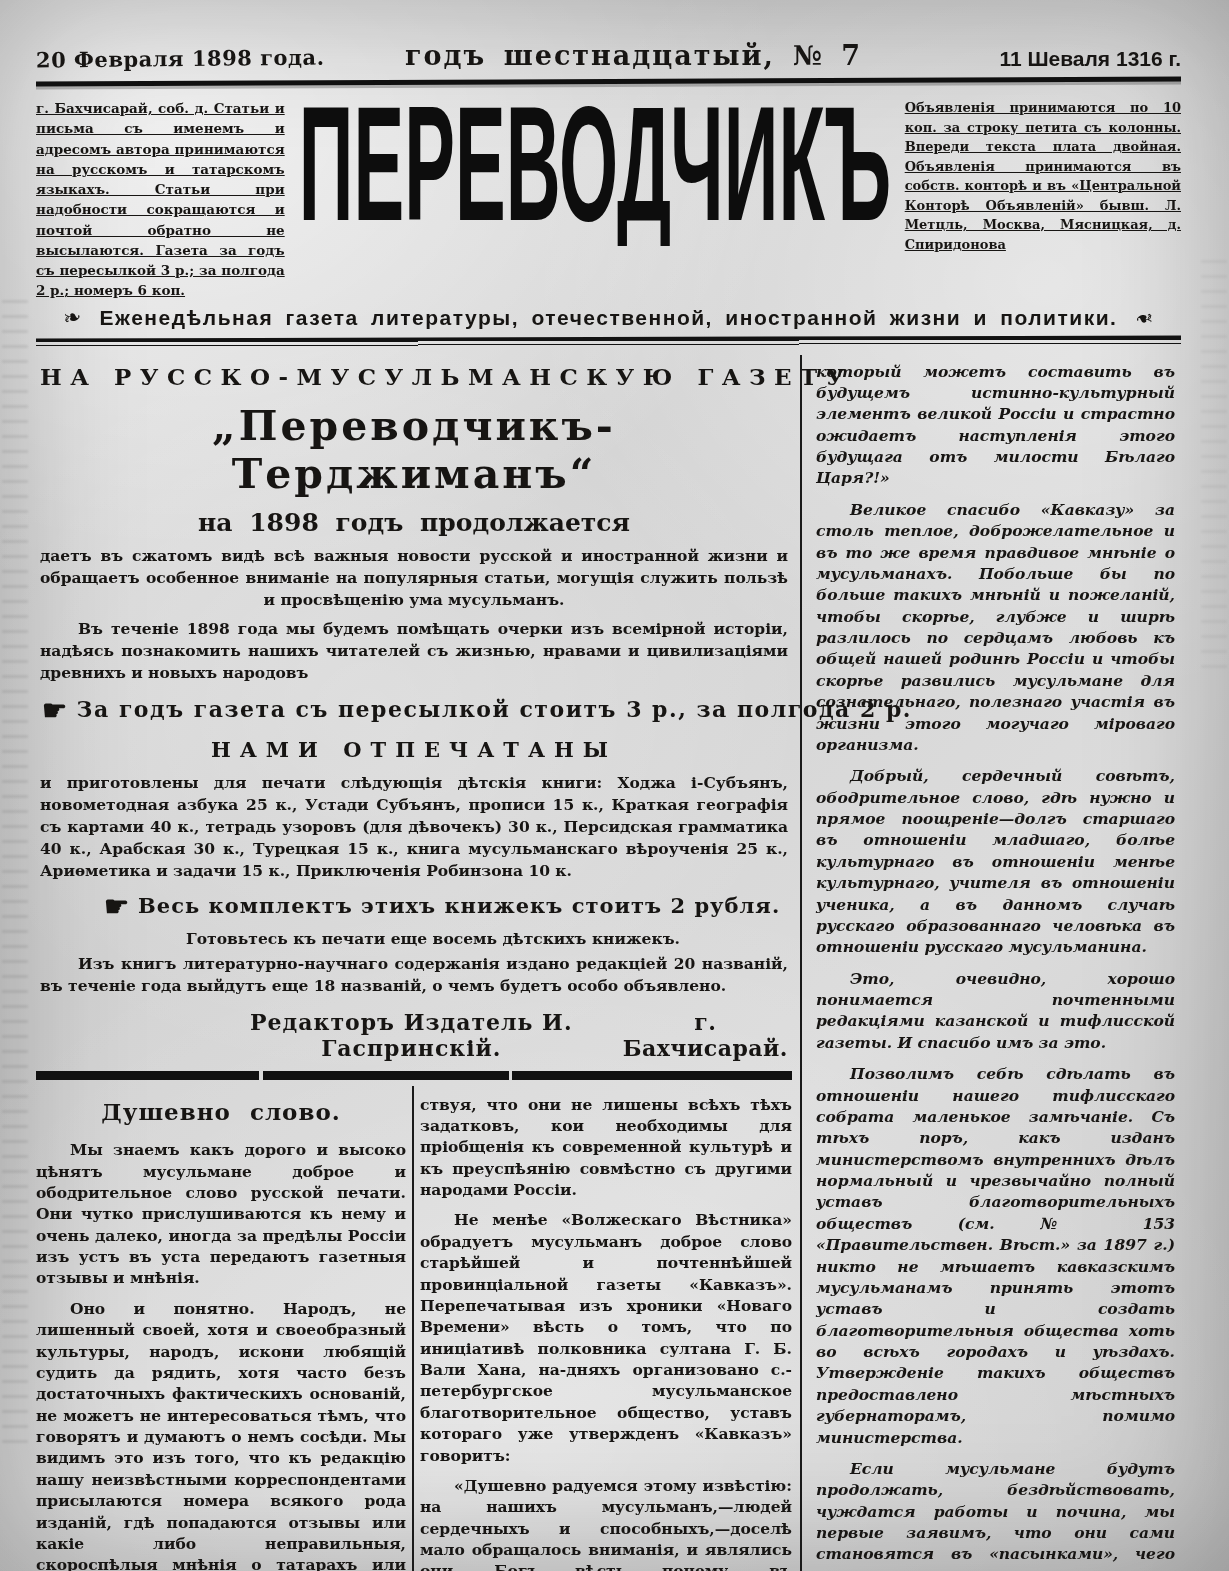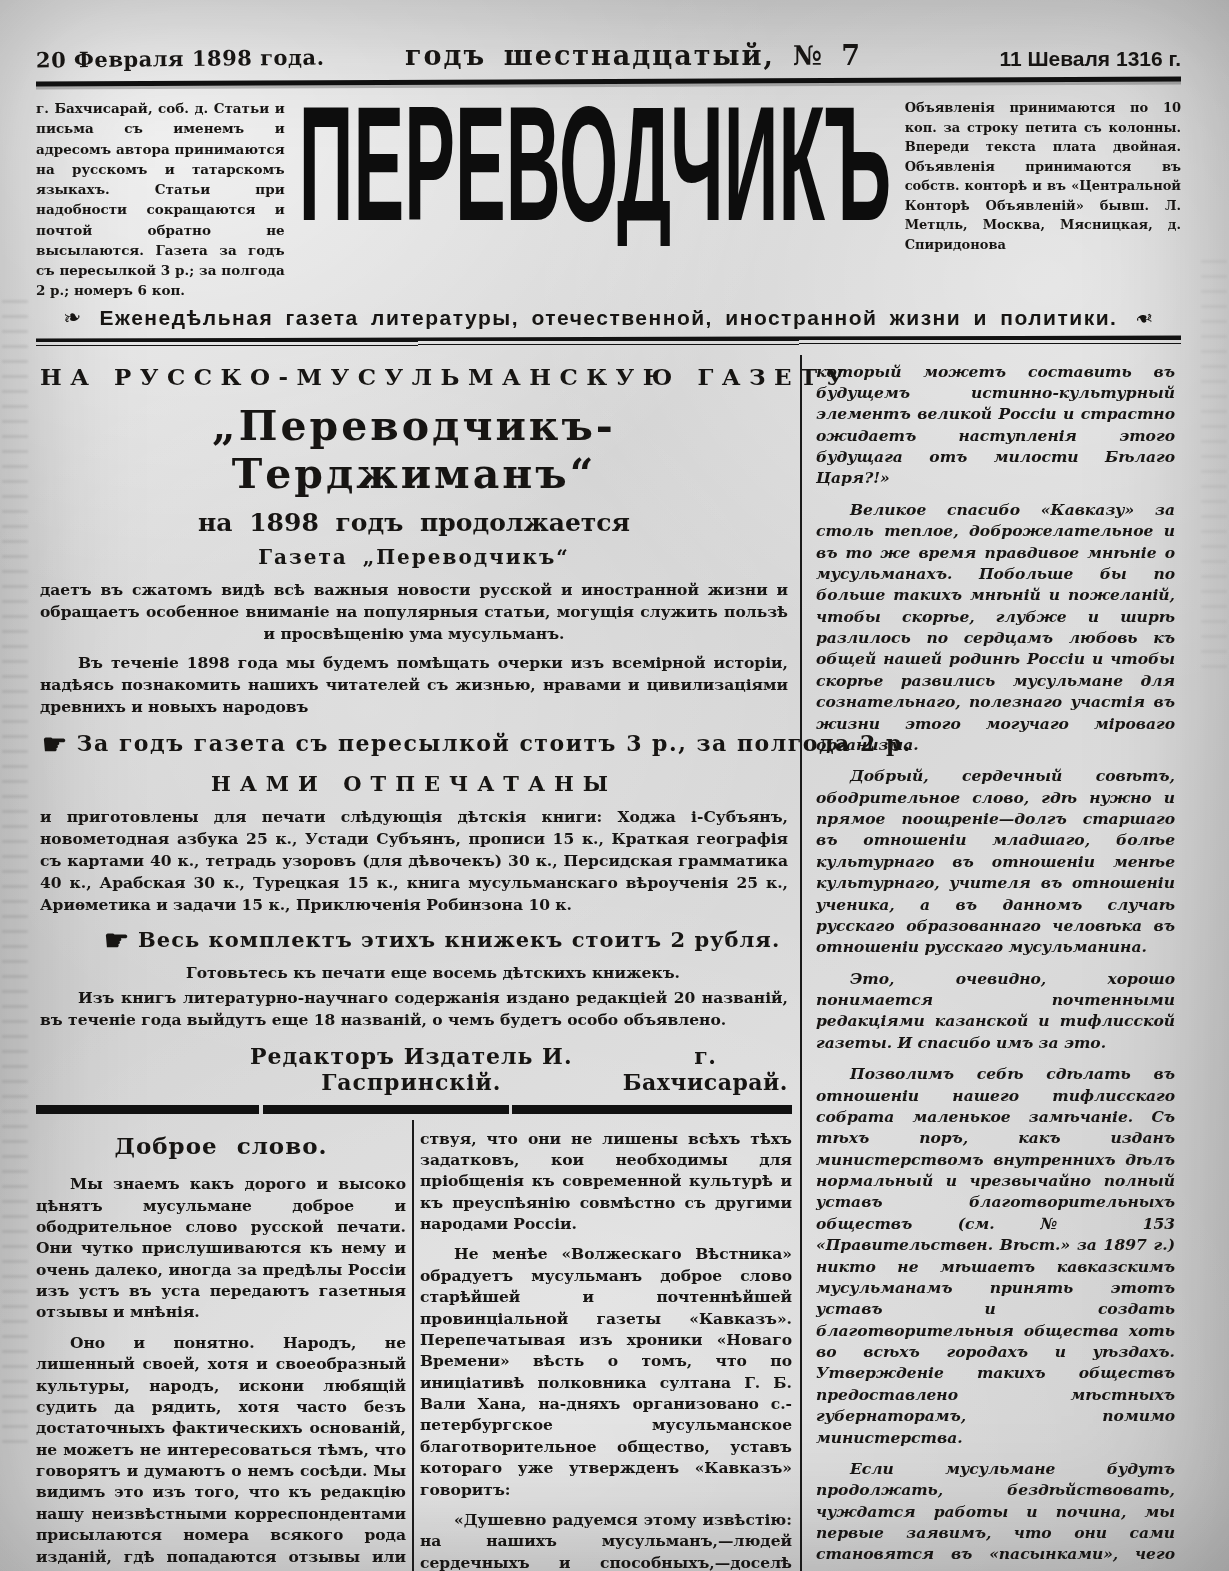--- a/index.html
+++ b/index.html
@@ -30,21 +30,21 @@
   
   .topline { display:flex; align-items:flex-end; font-weight:bold; }
   .topline .date-left  { font-size:21px; width:300px; letter-spacing:.5px; transform:rotate(-.6deg); }
   .topline .issue      { font-size:27px; flex:1; text-align:center; letter-spacing:2px; word-spacing:6px; padding-top:14px; }
   .topline .date-right { font-size:21px; width:250px; text-align:right; font-family:"Liberation Sans",sans-serif; }
   .rule-thick { height:5px; background:#101010; margin:8px 0 2px 0; transform:rotate(-.25deg);
                 box-shadow:0 3px 0 rgba(16,16,16,.25); }
 
   
   .masthead-row { display:flex; gap:10px; margin-top:10px; }
-  .notice { font-size:13.5px; font-weight:bold; line-height:1.5; text-align:justify; padding-top:4px; }
+  .notice { font-size:13.5px; font-weight:bold; line-height:1.5; text-align:justify; padding-top:4px;text-decoration:underline; }
   .notice.left  { width:270px; }
   .notice.right { width:300px; font-size:13px; }
   .masthead { flex:1; display:flex; align-items:flex-start; justify-content:center; }
   .masthead svg { width:600px; height:152px; }
   .masthead text { font-family:"Liberation Sans",sans-serif; font-weight:bold; fill:#0d0d0d; }
 
   
   .subtitle-row { display:flex; align-items:center; justify-content:center; gap:18px;
                   margin-top:4px; font-family:"Liberation Sans",sans-serif; }
   .subtitle-row .subtitle { font-size:21px; font-weight:bold; letter-spacing:1.5px; word-spacing:5px; }
@@ -137,21 +137,20 @@
   </div>
   <div class="rule-double"></div>
 
   <main class="content">
     <div class="left-zone">
 
       <section class="subscription">
         <div class="sub-line2">НА РУССКО-МУСУЛЬМАНСКУЮ ГАЗЕТУ</div>
         <div class="sub-line3">„Переводчикъ-Терджиманъ“</div>
         <div class="sub-line4">на 1898 годъ продолжается</div>
-        <div class="sub-line5">Газета „Переводчикъ“</div>
         <p class="sub-par center-last">даетъ въ сжатомъ видѣ всѣ важныя новости русской и иностранной жизни и обращаетъ особенное вниманіе на популярныя статьи, могущія служить пользѣ и просвѣщенію ума мусульманъ.</p>
         <p class="sub-par indent">Въ теченіе 1898 года мы будемъ помѣщать очерки изъ всемірной исторіи, надѣясь познакомить нашихъ читателей съ жизнью, нравами и цивилизаціями древнихъ и новыхъ народовъ</p>
         <div class="price-line">
           <span class="hand">☛</span><span>За годъ газета съ пересылкой стоитъ 3 р., за полгода 2 р.</span>
         </div>
         <div class="printed-title">НАМИ ОТПЕЧАТАНЫ</div>
         <p class="sub-par">и приготовлены для печати слѣдующія дѣтскія книги: Ходжа і-Субъянъ, новометодная азбука 25 к., Устади Субъянъ, прописи 15 к., Краткая географія съ картами 40 к., тетрадь узоровъ (для дѣвочекъ) 30 к., Персидская грамматика 40 к., Арабская 30 к., Турецкая 15 к., книга мусульманскаго вѣроученія 25 к., Ариѳметика и задачи 15 к., Приключенія Робинзона 10 к.</p>
         <div class="set-price">
           <span class="hand">☛</span><span>Весь комплектъ этихъ книжекъ стоитъ 2 рубля.</span>
         </div>
@@ -160,21 +159,21 @@
         <div class="editor-row">
           <span class="editor">Редакторъ Издатель И. Гаспринскій.</span>
           <span class="city">г. Бахчисарай.</span>
         </div>
       </section>
 
       <div class="heavy-bar"></div>
 
       <div class="two-cols">
         <article class="col a">
-          <h2 class="article-head">Доброе слово.</h2>
+          <h2 class="article-head">Душевно слово.</h2>
           <p>Мы знаемъ какъ дорого и высоко цѣнятъ мусульмане доброе и ободрительное слово русской печати. Они чутко прислушиваются къ нему и очень далеко, иногда за предѣлы Россіи изъ устъ въ уста передаютъ газетныя отзывы и мнѣнія.</p>
           <p>Оно и понятно. Народъ, не лишенный своей, хотя и своеобразный культуры, народъ, искони любящій судить да рядить, хотя часто безъ достаточныхъ фактическихъ основаній, не можетъ не интересоваться тѣмъ, что говорятъ и думаютъ о немъ сосѣди. Мы видимъ это изъ того, что къ редакцію нашу неизвѣстными корреспондентами присылаются номера всякого рода изданій, гдѣ попадаются отзывы или какіе либо неправильныя, скороспѣлыя мнѣнія о татарахъ или мусульманахъ Россіи вообще.</p>
 
         </article>
         <div class="col-divider"></div>
         <article class="col b">
           <p class="no-indent">ствуя, что они не лишены всѣхъ тѣхъ задатковъ, кои необходимы для пріобщенія къ современной культурѣ и къ преуспѣянію совмѣстно съ другими народами Россіи.</p>
           <p>Не менѣе «Волжескаго Вѣстника» обрадуетъ мусульманъ доброе слово старѣйшей и почтеннѣйшей провинціальной газеты «Кавказъ». Перепечатывая изъ хроники «Новаго Времени» вѣсть о томъ, что по иниціативѣ полковника султана Г. Б. Вали Хана, на-дняхъ организовано с.-петербургское мусульманское благотворительное общество, уставъ котораго уже утвержденъ «Кавказъ» говоритъ:</p>
           <p>«Душевно радуемся этому извѣстію: на нашихъ мусульманъ,—людей сердечныхъ и способныхъ,—доселѣ мало обращалось вниманія, и являлись они, Богъ вѣсть почему, въ незаслуженномъ положеніи какихъ-то пасынковъ. Не мѣшало бы и въ нашемъ краѣ подумать о подъемѣ ихъ экономическаго и духовнаго развитія. Не надо забывать, что даже разбои—явленіе, въ значительной мѣрѣ производное и вызываемое эксплоатаціей мусульманскаго населенія разными ростовщиками и міроѣдами. Какъ не пожалѣть благороднаго и добраго, по лишь невоспитаннаго народа,</p>
         </article>

